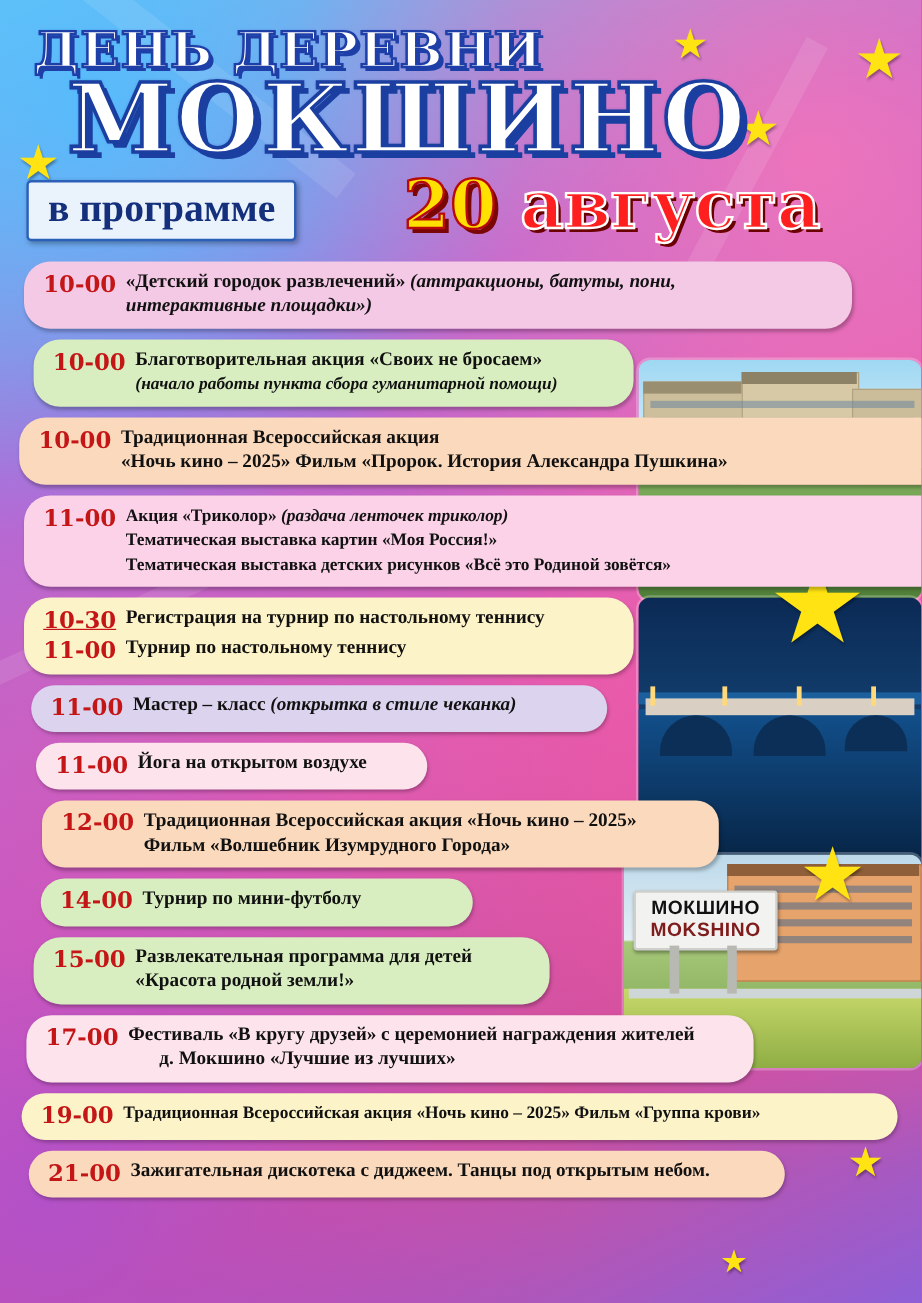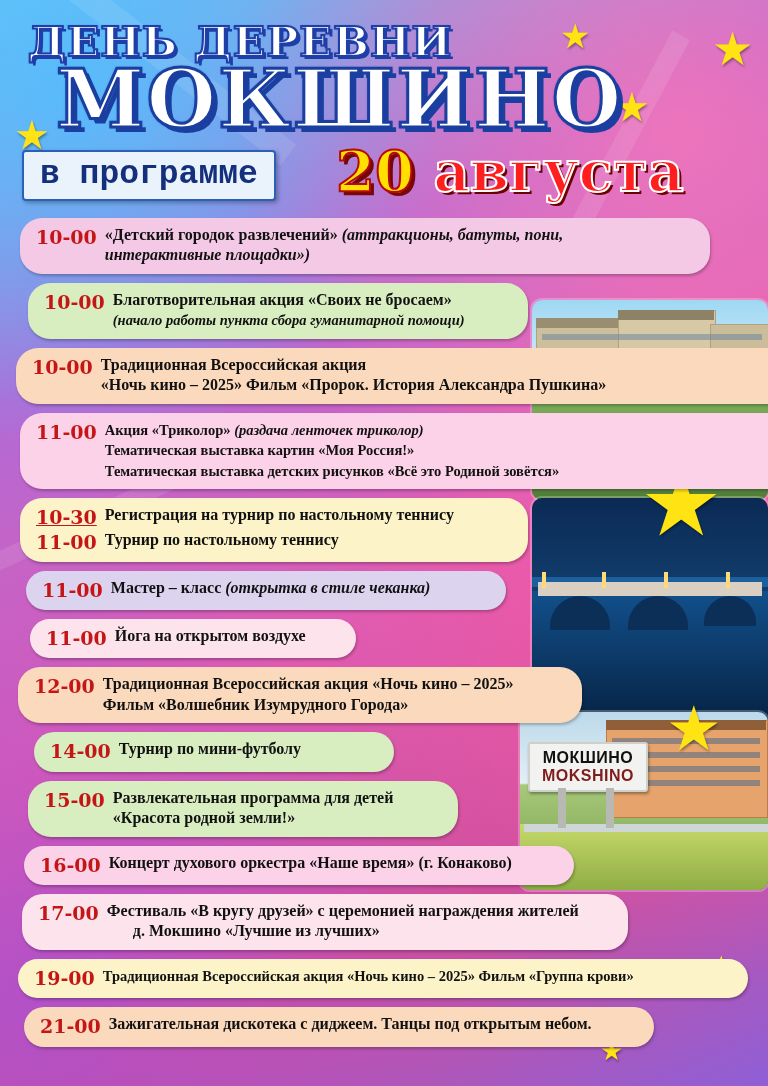--- a/index.html
+++ b/index.html
@@ -46,21 +46,21 @@
     font-family:"DejaVu Serif", serif;
     font-weight:bold;font-size:80px;letter-spacing:2px;
     color:#ffffff;
     -webkit-text-stroke:3px #1b3fa0;
     text-shadow:5px 5px 0 #1b3fa0, 0 0 3px #1b3fa0;
   }
   .t-prog{
     position:absolute;left:22px;top:150px;
     background:#eaf3fb;border:2px solid #2b5fb8;border-radius:4px;
     padding:4px 16px 6px 16px;
-    font-family:Liberation Mono, monospace;font-weight:bold;font-size:33px;color:#14307d;
+    font-family:Liberation Serif, serif;font-weight:bold;font-size:33px;color:#14307d;
     box-shadow:2px 2px 4px rgba(0,0,0,.3);
   }
   .t-date{
     position:absolute;left:336px;top:138px;
     font-family:"DejaVu Serif", serif;font-weight:bold;font-size:56px;
     color:#ffe000;
     -webkit-text-stroke:2px #b80a0a;
     text-shadow:4px 4px 0 #7a0606;
   }
   .t-date .num{color:#ffe000;}
@@ -181,32 +181,29 @@
       <div class="row" style="background: rgb(253, 243, 200); width: 478px; margin-left: 8px;">
         <div style="display: block;"><span class="time u">10-30</span><span class="body"><span class="line"><span class="txt b">Регистрация на турнир по настольному теннису</span></span></span></div>
         <div style="display: block;"><span class="time">11-00</span><span class="body"><span class="line"><span class="txt b">Турнир по настольному теннису</span></span></span></div>
       </div>
       <div class="row" style="background: rgb(220, 212, 239); width: 450px; margin-left: 14px;">
         <div style="display: block;"><span class="time">11-00</span><span class="body"><span class="line"><span class="txt b">Мастер – класс </span><span class="txt b it">(открытка в стиле чеканка)</span></span></span></div>
       </div>
       <div class="row" style="background: rgb(253, 228, 236); width: 296px; margin-left: 18px;">
         <div style="display: block;"><span class="time">11-00</span><span class="body"><span class="line"><span class="txt b">Йога на открытом воздухе</span></span></span></div>
       </div>
-      <div class="row" style="background: rgb(251, 217, 189); width: 534px; margin-left: 6px;">
+      <div class="row" style="background: rgb(251, 217, 189); width: 534px; margin-left: 23px; border-radius: 19px;">
         <div style="display: block;"><span class="time">12-00</span><span class="body"><span class="line"><span class="txt b">Традиционная Всероссийская акция «Ночь кино – 2025»</span></span><span class="line"><span class="txt b">Фильм «Волшебник Изумрудного Города»</span></span></span></div>
       </div>
       <div class="row" style="background: rgb(216, 237, 192); width: 330px; margin-left: 22px;">
         <div style="display: block;"><span class="time">14-00</span><span class="body"><span class="line"><span class="txt b">Турнир по мини-футболу</span></span></span></div>
       </div>
       <div class="row" style="background: rgb(216, 237, 192); width: 400px; margin-left: 16px; border-radius: 23px;">
         <div style="display: block;"><span class="time">15-00</span><span class="body"><span class="line"><span class="txt b">Развлекательная программа для детей</span></span><span class="line"><span class="txt b">«Красота родной земли!»</span></span></span></div>
       </div>
-      <div class="row" style="background: rgb(251, 210, 232); width: 520px; margin-left: 12px;">
-        <div style="display: block;"><span class="time">16-00</span><span class="body"><span class="line"><span class="txt b">Концерт духового оркестра «Наше время»  (г. Конаково)</span></span></span></div>
-      </div>
       <div class="row" style="background: rgb(253, 228, 236); width: 576px; margin-left: 10px; border-radius: 21px;">
         <div style="display: block;"><span class="time">17-00</span><span class="body"><span class="line"><span class="txt b">Фестиваль «В кругу друзей» с церемонией награждения жителей</span></span><span class="line" style="padding-left: 26px;"><span class="txt b">д. Мокшино «Лучшие из лучших»</span></span></span></div>
       </div>
       <div class="row" style="background: rgb(253, 243, 200); width: 700px; margin-left: 6px;">
         <div style="display: block;"><span class="time">19-00</span><span class="body"><span class="line"><span class="txt sm b">Традиционная Всероссийская акция «Ночь кино – 2025» Фильм «Группа крови»</span></span></span></div>
       </div>
       <div class="row" style="background: rgb(251, 217, 189); width: 600px; margin-left: 12px;">
         <div style="display: block;"><span class="time">21-00</span><span class="body"><span class="line"><span class="txt b">Зажигательная дискотека с диджеем. Танцы под открытым небом.</span></span></span></div>
       </div>
     </div>

